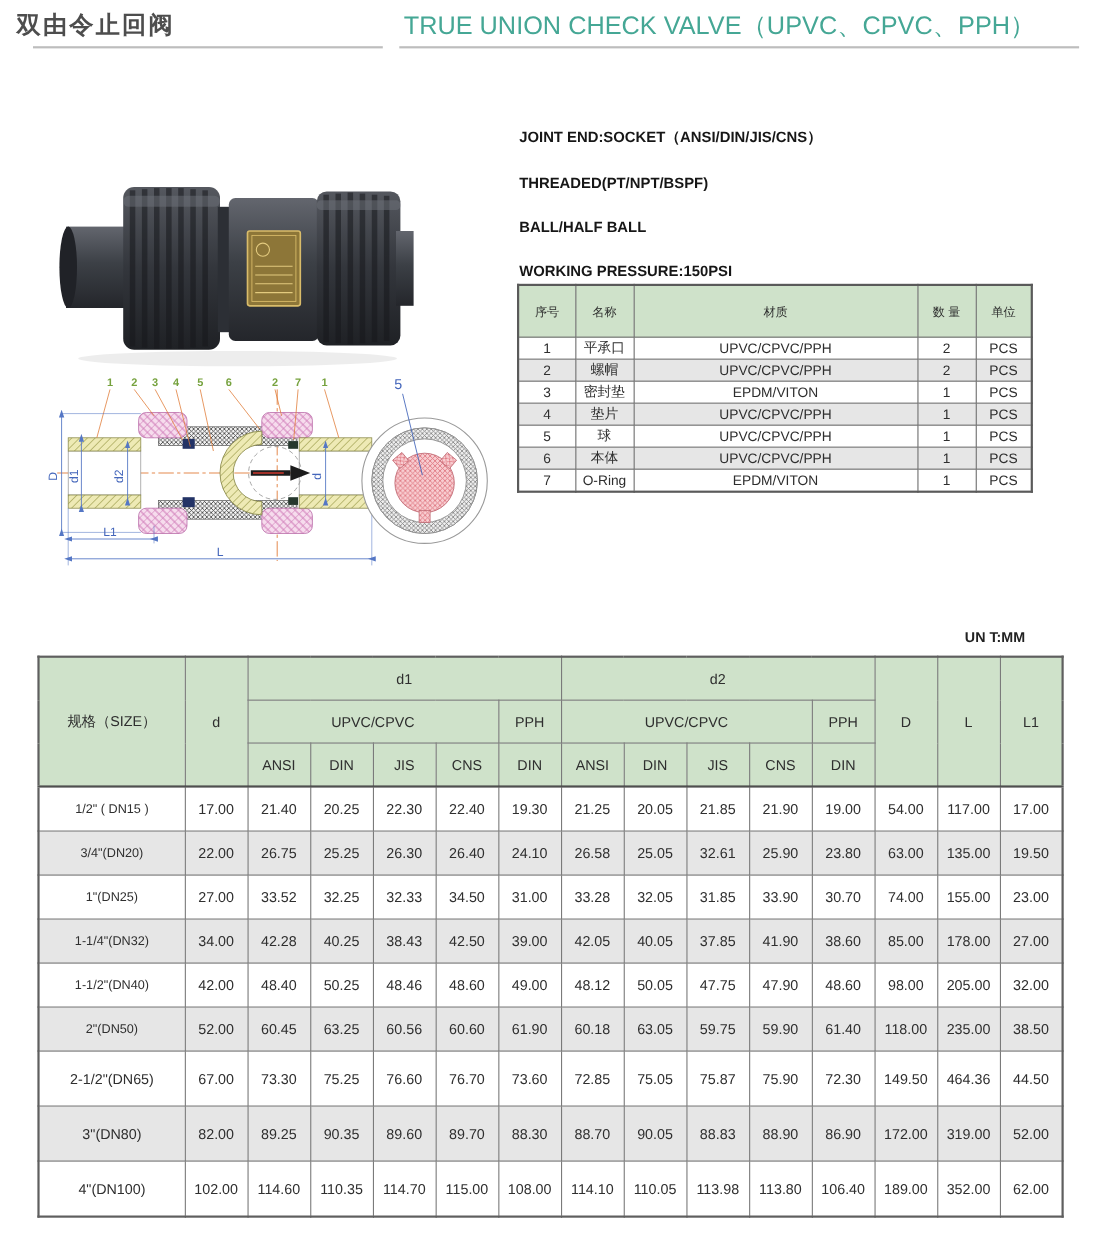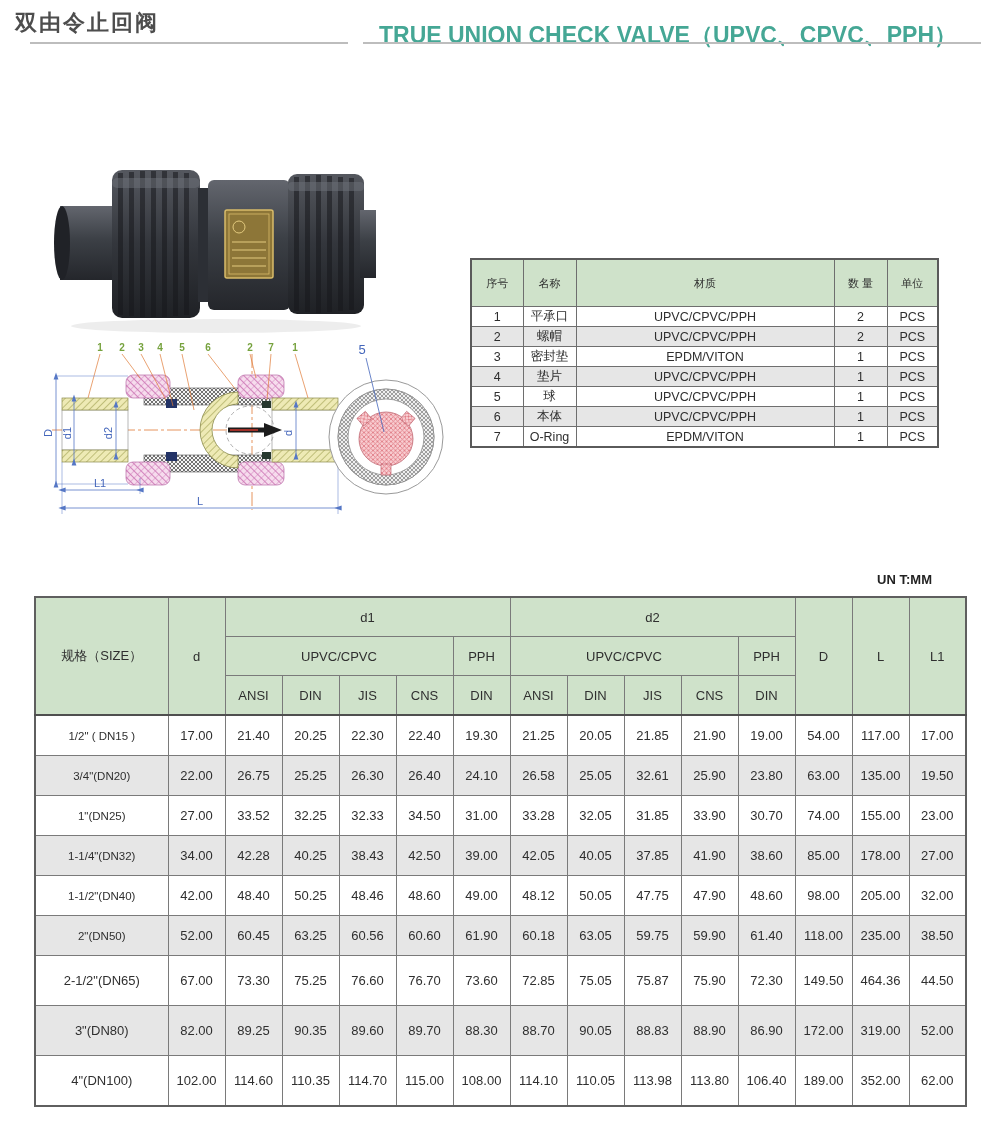--- a/index.html
+++ b/index.html
@@ -3,22 +3,22 @@
 <meta charset="utf-8">
 <style>
   html,body { margin:0; padding:0; background:#ffffff; }
   .page {
     position:relative; width:1008px; height:1132px; background:#fff;
     font-family:"Liberation Sans","DejaVu Sans",sans-serif; overflow:hidden;
   }
   
   .title-cn { position:absolute; left:15px; top:8px; margin:0; font-size:22px;
     font-weight:bold; color:#4d4d4d; letter-spacing:2px; }
-  .title-en { position:absolute; left:367px; top:8px; margin:12px; font-size:23px;
-    font-weight:bold; color:#45a795; white-space:nowrap; }
+  .title-en { position:absolute; left:367px; top:8px; margin:0; font-size:23px;
+    font-weight:normal; color:#45a795; white-space:nowrap; }
   .rule { position:absolute; top:42px; height:2px; background:#bdbdbd; }
   .rule-l { left:30px; width:318px; }
   .rule-r { left:363px; width:618px; }
   
   .photo { position:absolute; left:48px; top:130px; }
   
   .specs { position:absolute; left:472px; top:116px; color:#161616; }
   .specs .line { font-size:13.5px; font-weight:bold; margin-bottom:25px; white-space:nowrap; }
   
   table { border-collapse:collapse; table-layout:fixed; }
@@ -97,20 +97,26 @@
       <rect x="268" y="45" width="5" height="138" fill="#17181c"></rect>
         <rect x="279" y="46" width="5" height="136" fill="#17181c"></rect>
       <rect x="290" y="47" width="5" height="134" fill="#17181c"></rect>
         <rect x="301" y="48" width="5" height="132" fill="#17181c"></rect>
     </g>
     <rect x="312" y="80" width="16" height="68" fill="url(#gBody)"></rect>
     <rect x="64" y="48" width="88" height="10" rx="5" fill="#6d717a" opacity="0.5"></rect>
     <rect x="240" y="52" width="76" height="9" rx="4" fill="#6d717a" opacity="0.5"></rect>
   </svg>
 
+  <div class="specs">
+    <div class="line">JOINT END:SOCKET（ANSI/DIN/JIS/CNS）</div>
+    <div class="line">THREADED(PT/NPT/BSPF)</div>
+    <div class="line">BALL/HALF BALL</div>
+    <div class="line">WORKING PRESSURE:150PSI</div>
+  </div>
 
   <table class="parts">
     <colgroup>
         <col style="width:52px">
         <col style="width:53px">
         <col style="width:258px">
         <col style="width:53px">
         <col style="width:51px">
       </colgroup>
     <thead>

